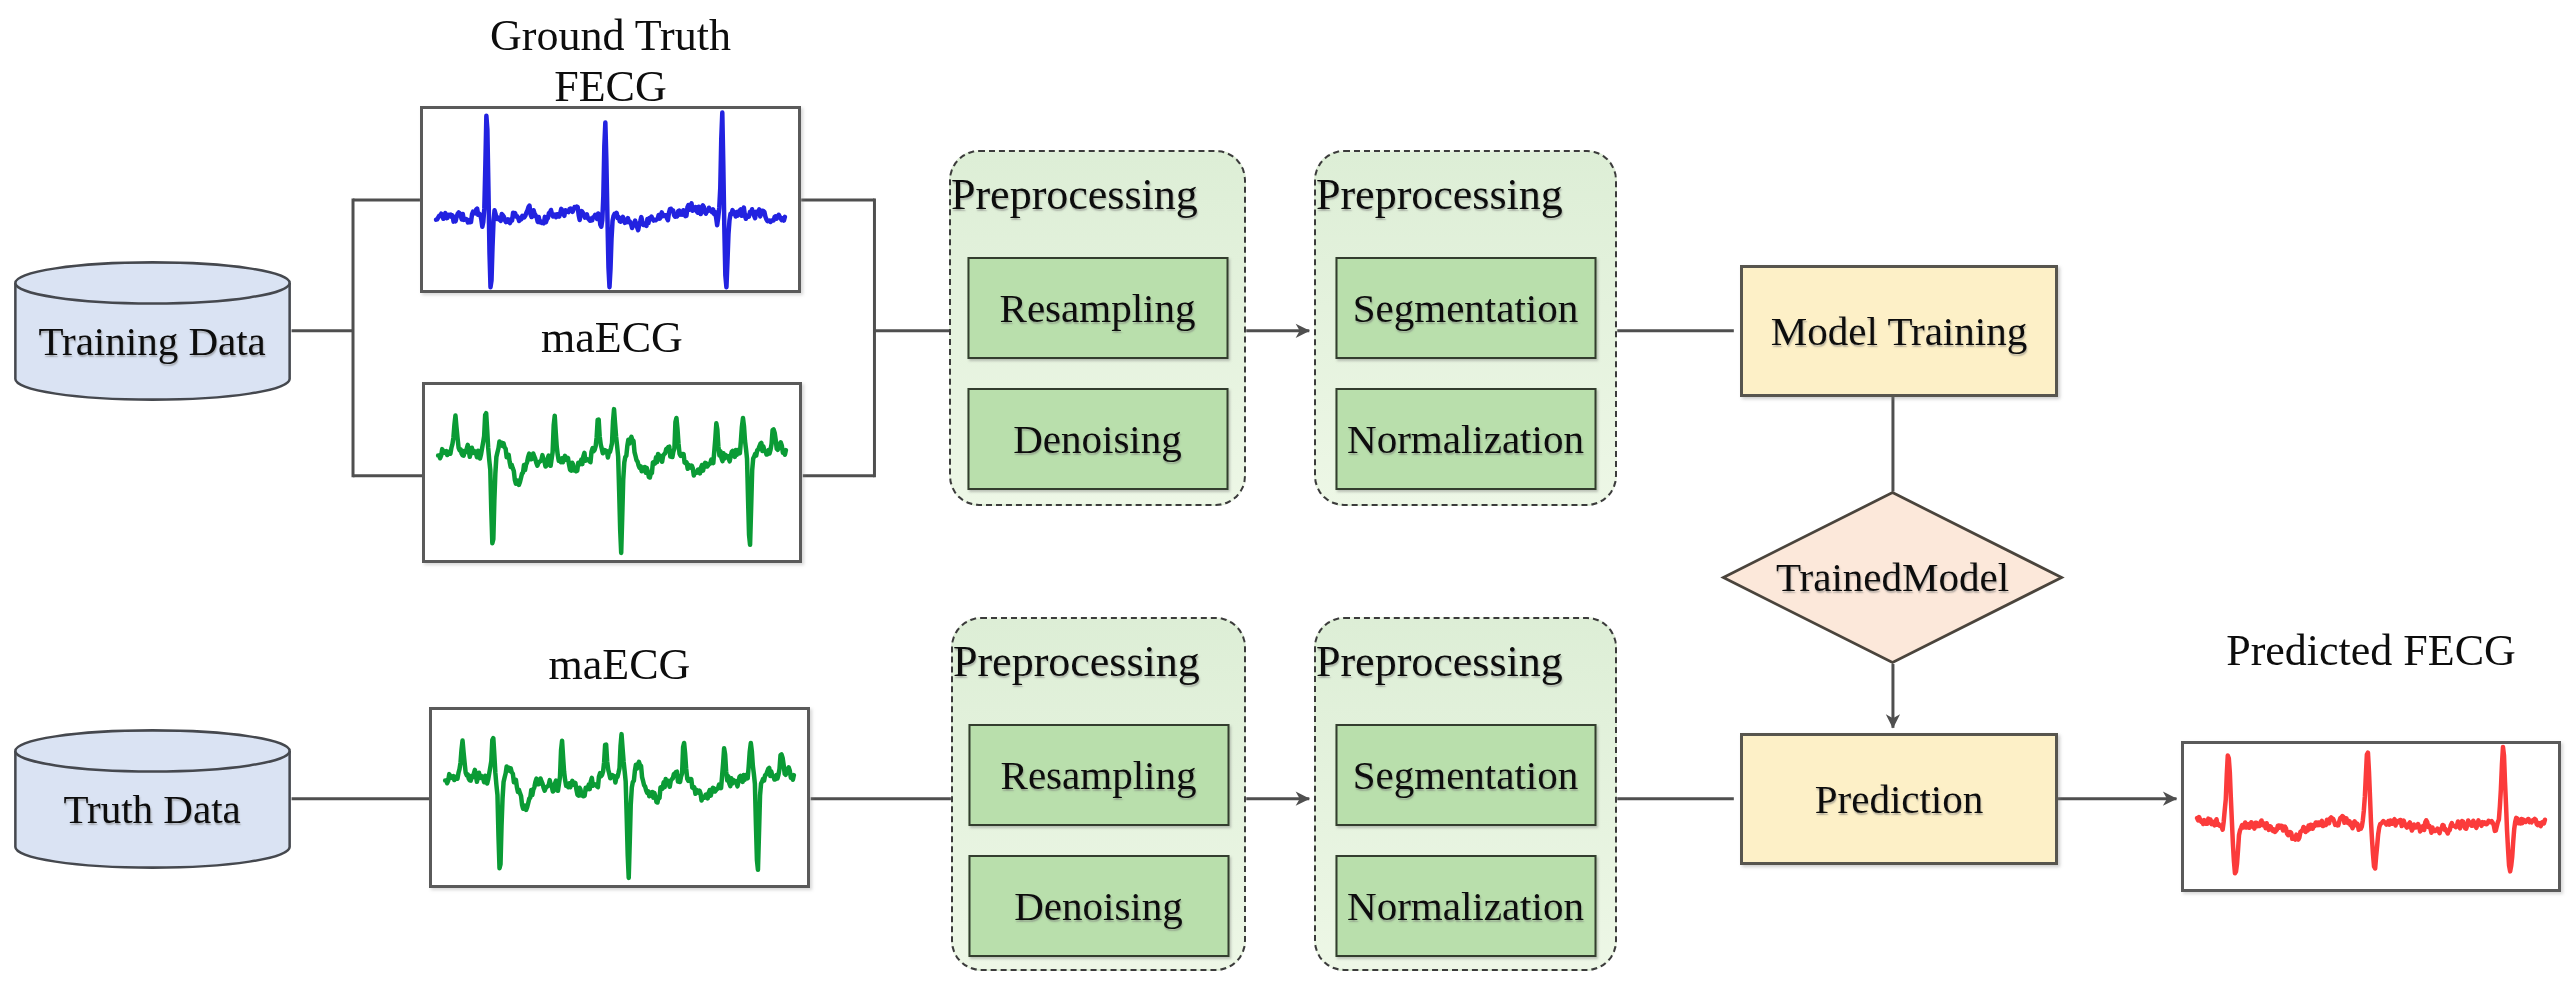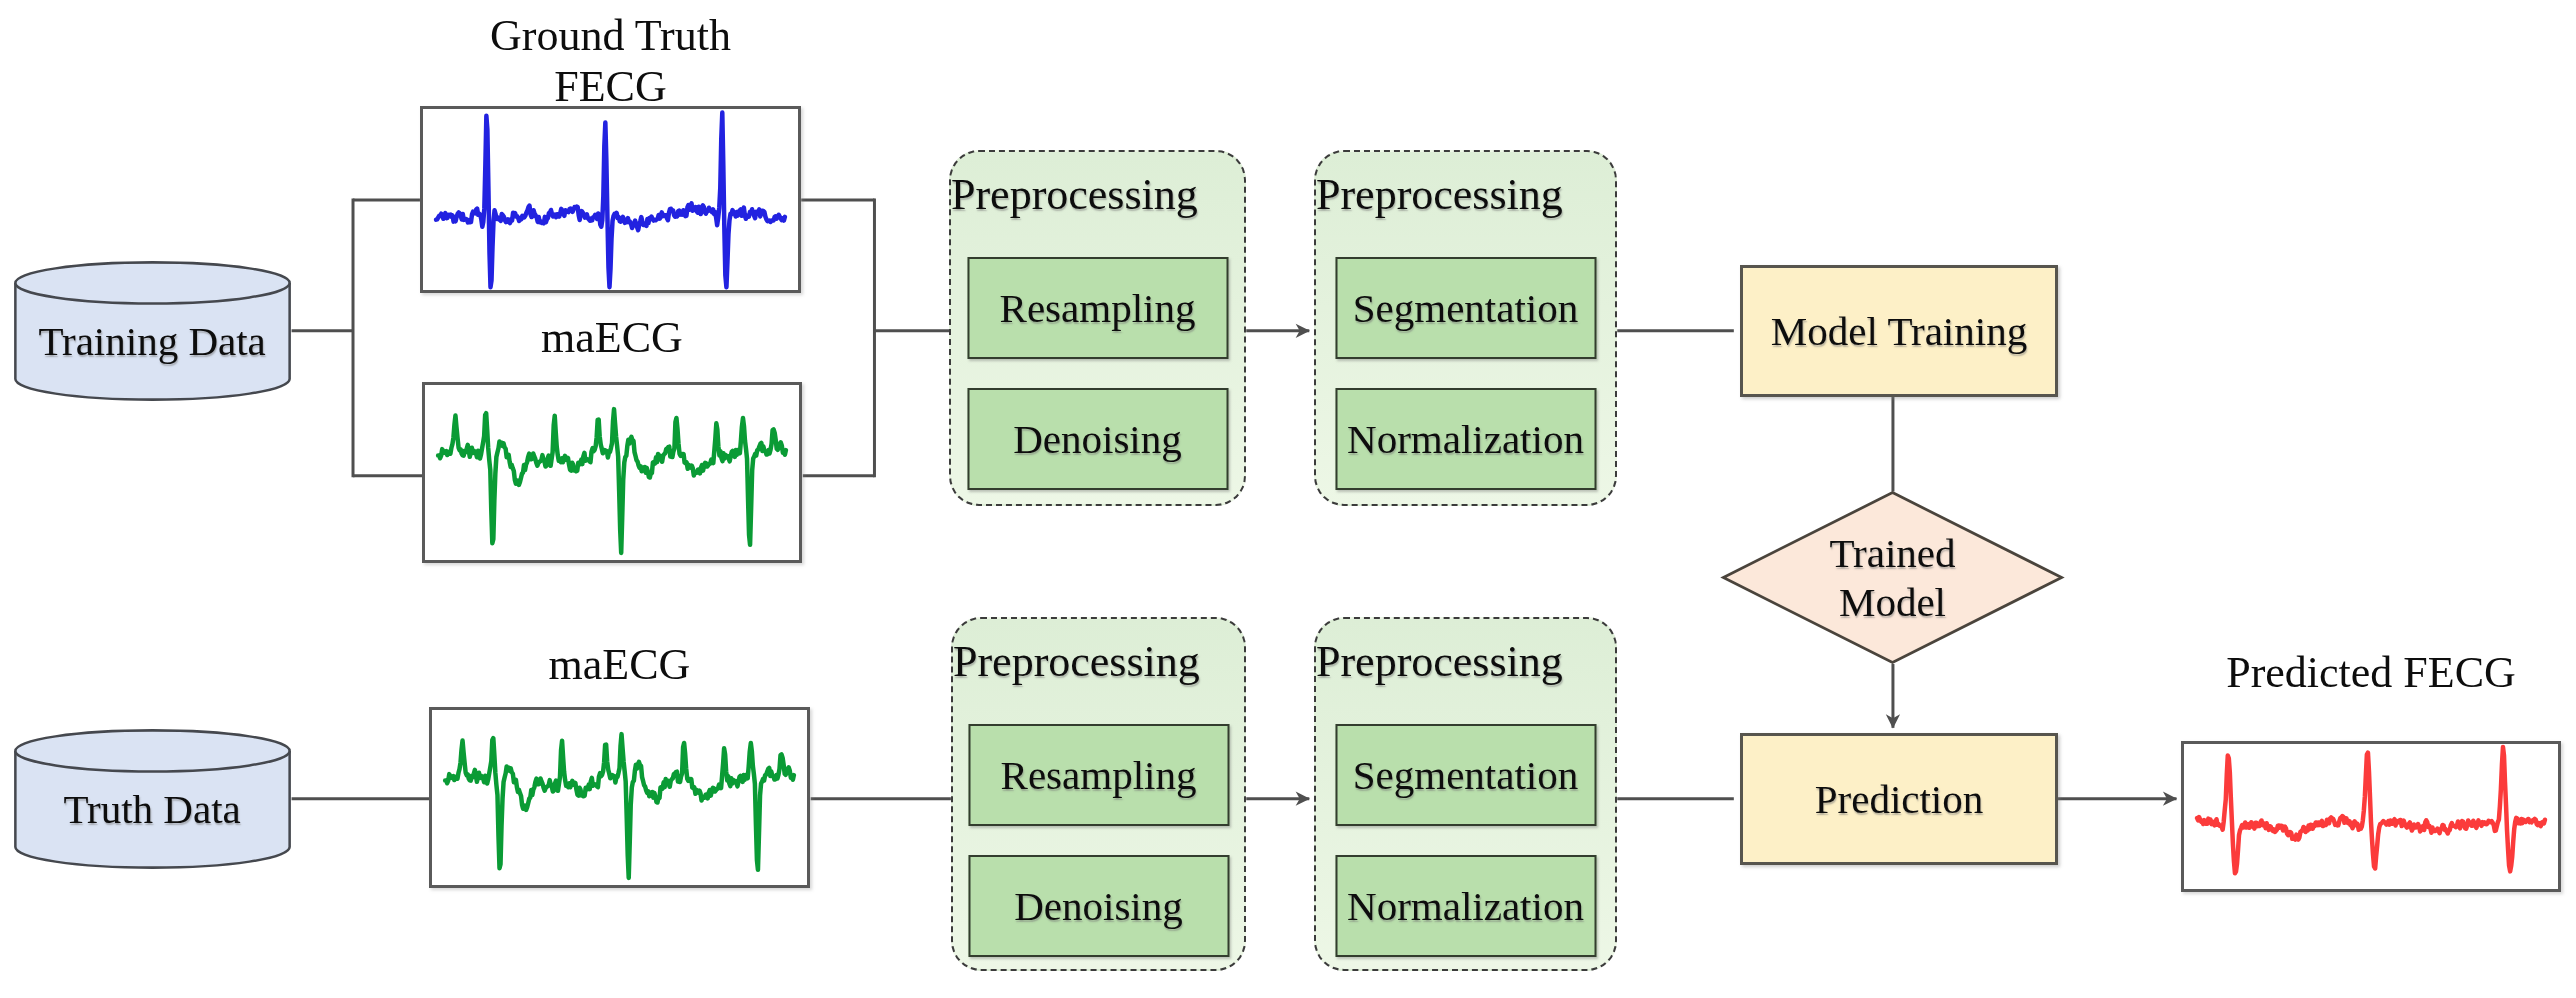--- a/index.html
+++ b/index.html
@@ -73,35 +73,35 @@
     display:flex;align-items:center;justify-content:center;
     font-size:41px;
     margin-left:6px;
   }
 
   
   .diamond-svg{position:absolute;left:0;top:0;width:100%;height:100%;overflow:visible;}
   .diamond-svg polygon{fill:var(--decision-fill,#fce8da);stroke:var(--decision-stroke,#4a443c);stroke-width:3.5;}
   .diamond-label{
     position:absolute;left:0;top:0;width:100%;height:100%;
-    display:flex;flex-direction:column;align-items:center;justify-content:center;
+    display:flex;flex-direction:row;align-items:center;justify-content:center;
     font-size:41px;line-height:1.18;
   }
 
   
   #training-cylinder{left:12.6px;top:260px;width:279px;height:142px;}
   #test-cylinder{left:12.6px;top:728px;width:279px;height:142px;}
 
   #gt-fecg-label{left:420px;top:9.5px;width:381px;}
   #fecg-plot{left:420px;top:106px;width:381px;height:187px;}
   #train-maecg-label{left:422px;top:312px;width:380px;}
   #train-maecg-plot{left:422px;top:382px;width:380px;height:181px;}
   #test-maecg-label{left:429px;top:639px;width:381px;}
   #test-maecg-plot{left:429px;top:707px;width:381px;height:181px;}
-  #predicted-label{left:2181px;top:647px;width:380px;}
+  #predicted-label{left:2181px;top:625px;width:380px;}
   #predicted-plot{left:2181px;top:741px;width:380px;height:151px;}
 
   #panel-train-1{left:949px;top:150px;width:297px;height:356px;}
   #panel-train-2{left:1314px;top:150px;width:303px;height:356px;}
   #panel-test-1{left:951px;top:617px;width:295px;height:354px;}
   #panel-test-2{left:1314px;top:617px;width:303px;height:354px;}
 
   #model-training{left:1734px;top:265px;width:318px;height:132px;}
   #prediction{left:1734px;top:733px;width:318px;height:132px;}
   #trained-model{left:1721px;top:491px;width:343px;height:173px;}

